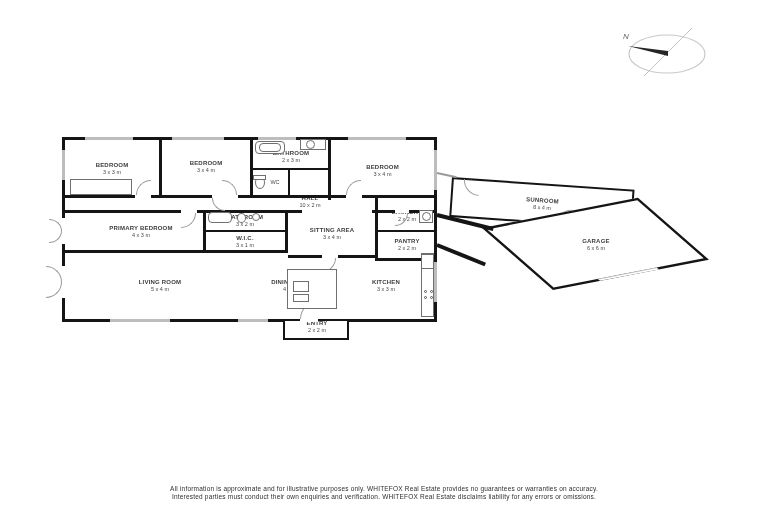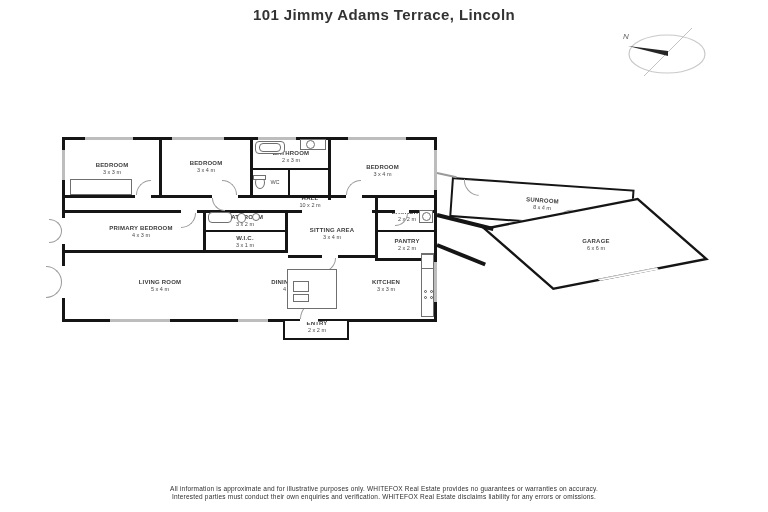--- a/index.html
+++ b/index.html
@@ -35,21 +35,20 @@
   .sarc{position:absolute;}
   .footer{position:absolute;left:0;width:768px;text-align:center;color:#2e2e2e;}
   .footer div{font-size:6.5px;line-height:7.5px;letter-spacing:.2px;}
   .compass{position:absolute;left:620px;top:24px;width:90px;height:56px;}
 </style>
 </head>
 <body>
 
 <div class="canvas">
 
-  <div class="title">101 Jimmy Adams Terrace, Lincoln</div>
 
   <svg class="compass" viewBox="0 0 90 56">
     <ellipse cx="47" cy="30" rx="38" ry="19" fill="none" stroke="#c9c9c9" stroke-width="1.2"></ellipse>
     <line x1="72" y1="4" x2="24" y2="52" stroke="#c2c2c2" stroke-width="1"></line>
     <polygon points="8,22 48,27 48,32" fill="#262626"></polygon>
     <text x="3" y="15" font-size="8" font-style="italic" fill="#666">N</text>
   </svg>
 
   <div id="plan">
     <div class="house"></div>

